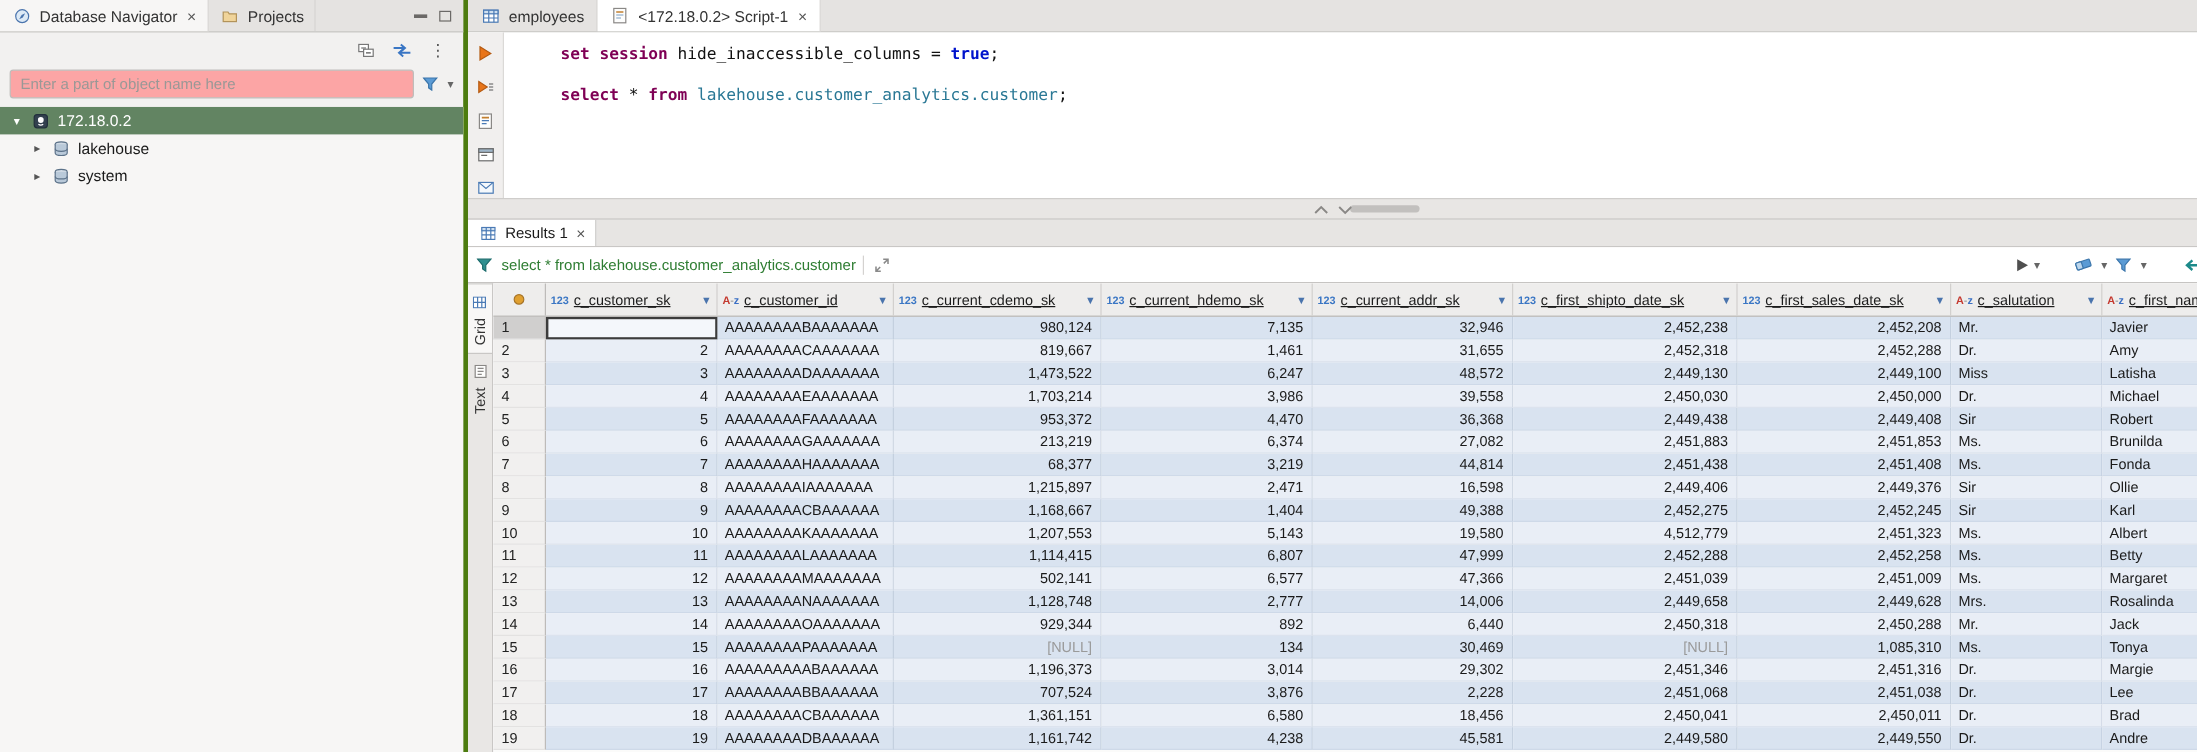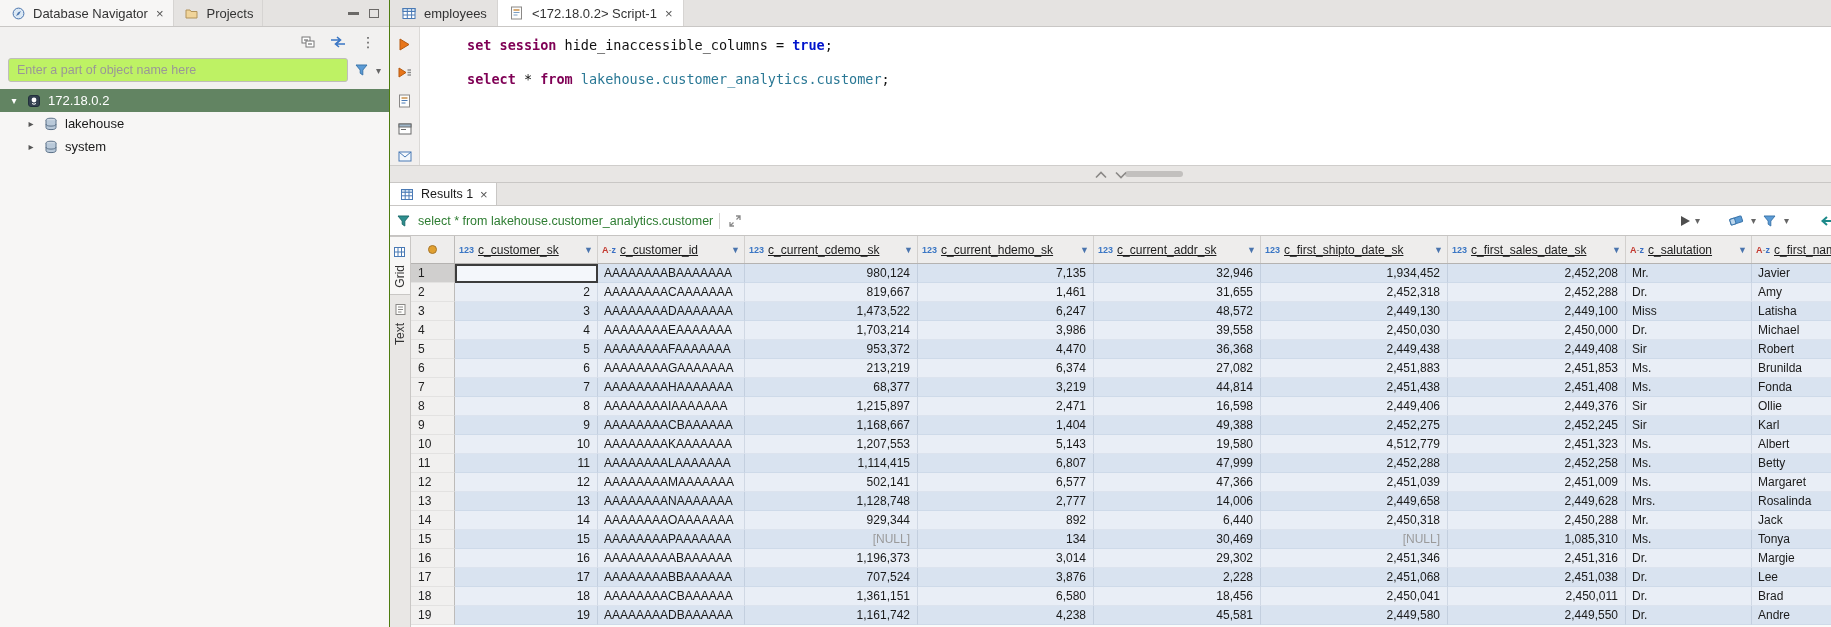--- a/index.html
+++ b/index.html
@@ -1,33 +1,33 @@
 <!DOCTYPE html>
 <html><head>
 <meta charset="utf-8">
 <style>
   * { margin:0; padding:0; box-sizing:border-box; }
   html,body { background:#d6d4d2; }
   body { font-family:"Liberation Sans", sans-serif; }
   #app { position:relative; width:1831px; height:627px; background:#ecebea; overflow:hidden; font-size:13px; color:#1a1a1a; }
 
   
-  #left-panel { position:absolute; left:0; top:0; width:390px; height:627px; background:#f2f1f0; border-right:1px solid #4d7c0f; display:flex; flex-direction:column; }
+  #left-panel { position:absolute; left:0; top:0; width:390px; height:627px; background:#f2f1f0; border-right:4px solid #4d7c0f; display:flex; flex-direction:column; }
   .ptabbar { height:27px; background:#e5e3e1; border-bottom:1px solid #c9c7c5; display:flex; align-items:stretch; }
   .ptab { display:flex; align-items:center; gap:6px; padding:0 9px; font-size:13px; color:#333; border-right:1px solid #d6d4d2; cursor:default; }
   .ptab.active { background:#f7f6f5; }
   .closex { color:#555; font-size:13px; margin-left:2px; cursor:pointer; }
   .winbtns { margin-left:auto; display:flex; align-items:center; gap:10px; padding:0 10px; }
   .minbar { width:11px; height:3px; background:#6b6967; display:inline-block; }
   .maxbox { width:10px; height:9px; border:1.5px solid #6b6967; display:inline-block; }
   .nav-toolbar { height:30px; display:flex; align-items:center; justify-content:flex-end; gap:12px; padding:0 12px; }
   .tico { display:inline-flex; align-items:center; justify-content:center; width:18px; height:18px; cursor:pointer; }
   .dots { font-size:14px; color:#555; letter-spacing:0; }
   .filter-row { display:flex; align-items:center; gap:5px; padding:1px 8px 7px 8px; }
-  .filter-row input { flex:1; height:24px; border:1px solid #bfbdbb; border-radius:3px; background:#bef264; padding:0 8px; font-size:12.5px; color:#333; font-family:"Liberation Sans",sans-serif; }
+  .filter-row input { flex:1; height:24px; border:1px solid #bfbdbb; border-radius:3px; background:#fca5a5; padding:0 8px; font-size:12.5px; color:#333; font-family:"Liberation Sans",sans-serif; }
   .filter-row input::placeholder { color:#9a9896; }
   .chev { color:#666; font-size:10px; }
   #nav-tree { flex:1; overflow:hidden; background:#f7f6f5; }
   .tree-item { height:23px; display:flex; align-items:center; gap:5px; cursor:pointer; white-space:nowrap; }
   .tree-item .expander { width:12px; font-size:10px; color:#555; text-align:center; }
   .tree-item.selected { background:#628462; color:#fff; }
   .tree-item.selected .expander { color:#fff; }
   .tree-label { font-size:13px; }
 
   
@@ -399,21 +399,21 @@
               </div>
             </div>
           <div id="grid-body">
               <div class="grow odd">
                 <div class="rn sel">1</div>
                 <div class="gcell num selcell" style="width:143px"></div>
                 <div class="gcell str" style="width:147px">AAAAAAAABAAAAAAA</div>
                 <div class="gcell num" style="width:173px">980,124</div>
                 <div class="gcell num" style="width:176px">7,135</div>
                 <div class="gcell num" style="width:167px">32,946</div>
-                <div class="gcell num" style="width:187px">1,934,452</div>
+                <div class="gcell num" style="width:187px">2,452,238</div>
                 <div class="gcell num" style="width:178px">2,452,208</div>
                 <div class="gcell str" style="width:126px">Mr.</div>
                 <div class="gcell str" style="width:140px">Javier</div>
               </div>
               <div class="grow even">
                 <div class="rn">2</div>
                 <div class="gcell num" style="width:143px">2</div>
                 <div class="gcell str" style="width:147px">AAAAAAAACAAAAAAA</div>
                 <div class="gcell num" style="width:173px">819,667</div>
                 <div class="gcell num" style="width:176px">1,461</div>

